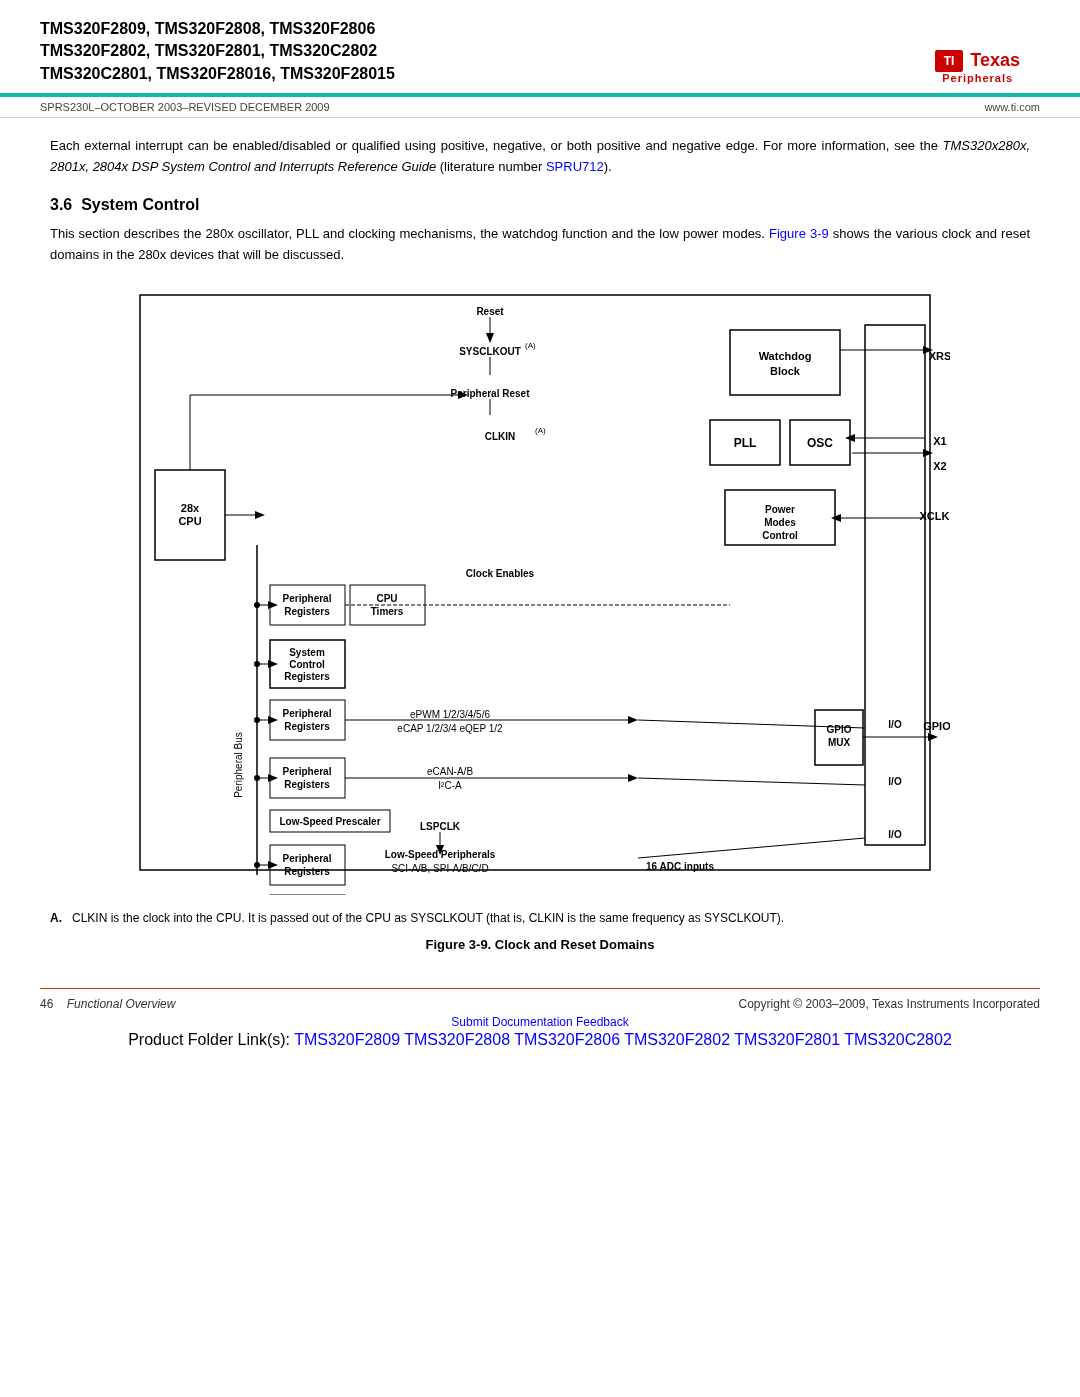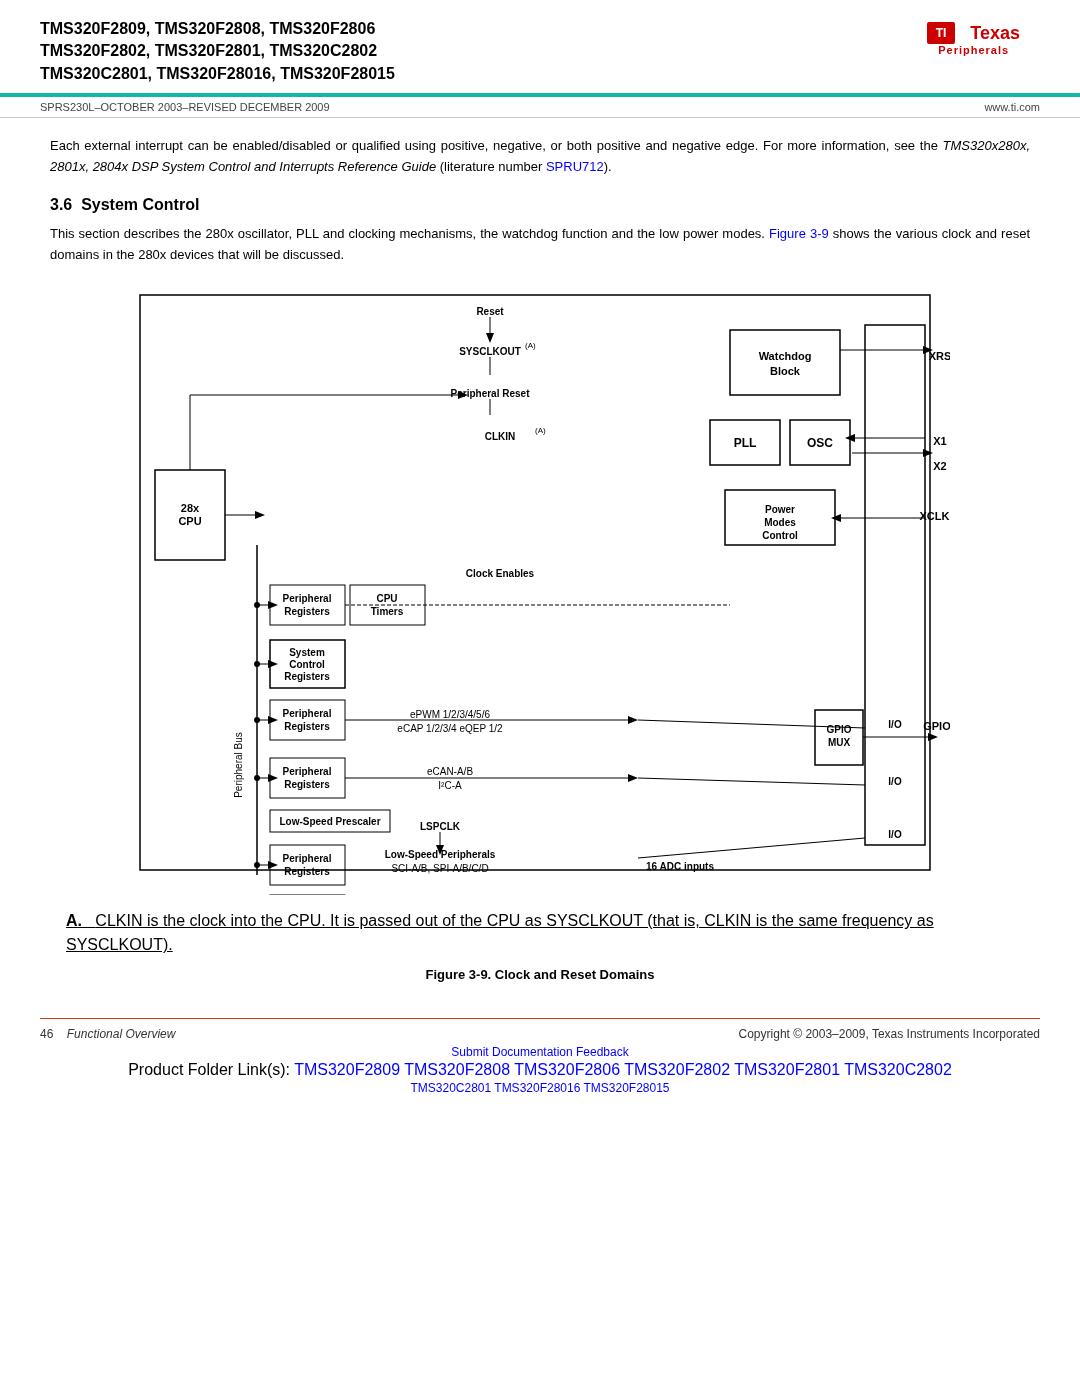--- a/index.html
+++ b/index.html
@@ -29,22 +29,23 @@
       display: flex;
       flex-direction: column;
       align-items: center;
       margin-top: 4px;
     }
     .ti-logo-text {
       font-size: 18px;
       font-weight: bold;
       color: #c00;
       display: flex;
-      align-items: center;
-      gap: 11px;
+      align-items: flex-start;
+      gap: 3px;
+      margin-top: 28px;
     }
     .ti-logo-sub {
       font-size: 11px;
       font-weight: bold;
       color: #c00;
       letter-spacing: 1px;
     }
     .ti-flag {
       width: 28px;
       height: 22px;
@@ -102,24 +103,23 @@
       justify-content: center;
     }
 
     .diagram-svg {
       width: 820px;
       height: 620px;
     }
 
     
     .figure-note {
-      font-size: 16px;
+      font-size: 12px;
       line-height: 1.5;
-      margin: 8px 0 10px 16px;
-      text-decoration: underline;
+      margin: 8px 0 10px 0;
     }
     .figure-note .note-label { font-weight: bold; }
 
     .figure-caption {
       text-align: center;
       font-weight: bold;
       font-size: 13px;
       margin: 8px 0 16px 0;
     }
 
@@ -386,18 +386,13 @@
   </div>
   <div class="footer-row3">
     <span>Product Folder Link(s):</span>
     <a href="#"> TMS320F2809</a>
     <a href="#"> TMS320F2808</a>
     <a href="#"> TMS320F2806</a>
     <a href="#"> TMS320F2802</a>
     <a href="#"> TMS320F2801</a>
     <a href="#"> TMS320C2802</a>
   </div>
-  <div class="footer-row4">
-    <a href="#">TMS320C2801</a>
-    <a href="#"> TMS320F28016</a>
-    <a href="#"> TMS320F28015</a>
-  </div>
 </div>
 
 </body></html>

